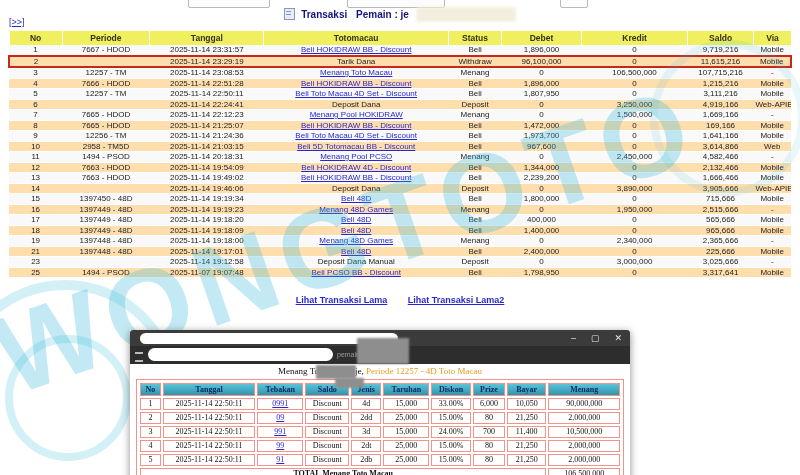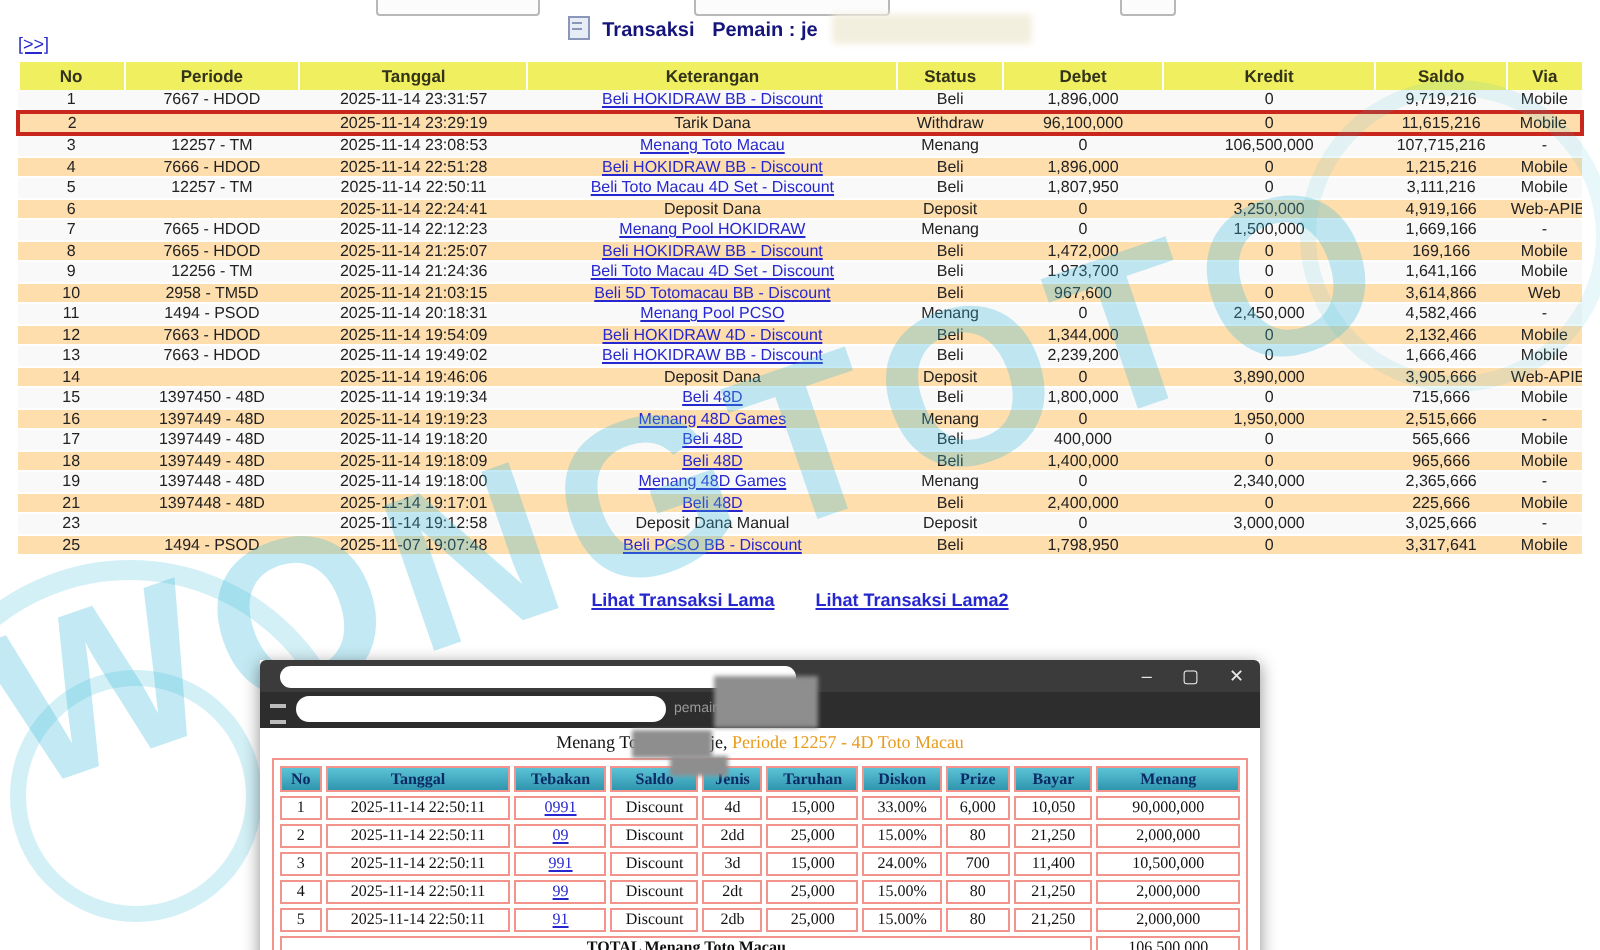--- a/index.html
+++ b/index.html
@@ -102,21 +102,21 @@
         <col style="width:10.2%">
         <col style="width:13.6%">
         <col style="width:8.4%">
         <col style="width:4.8%">
     </colgroup>
     <thead>
       <tr>
           <th>No</th>
           <th>Periode</th>
           <th>Tanggal</th>
-          <th>Keterangan</th>
+          <th>Totomacau</th>
           <th>Status</th>
           <th>Debet</th>
           <th>Kredit</th>
           <th>Saldo</th>
           <th>Via</th>
         </tr>
     </thead>
     <tbody class="rows">
         <tr>
           <td>1</td>

